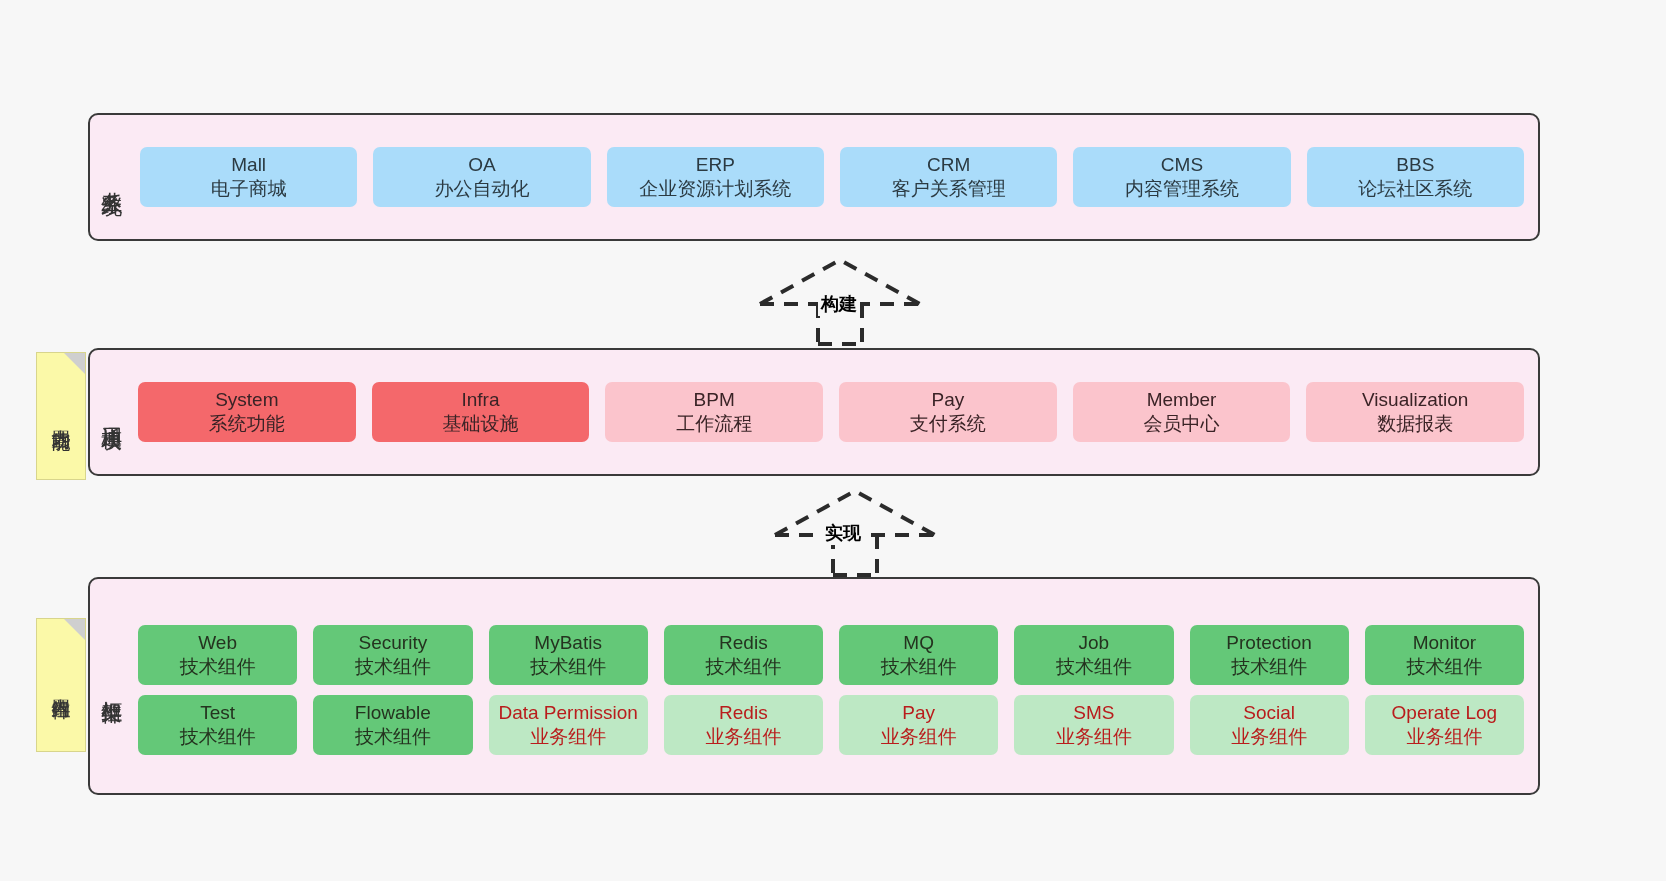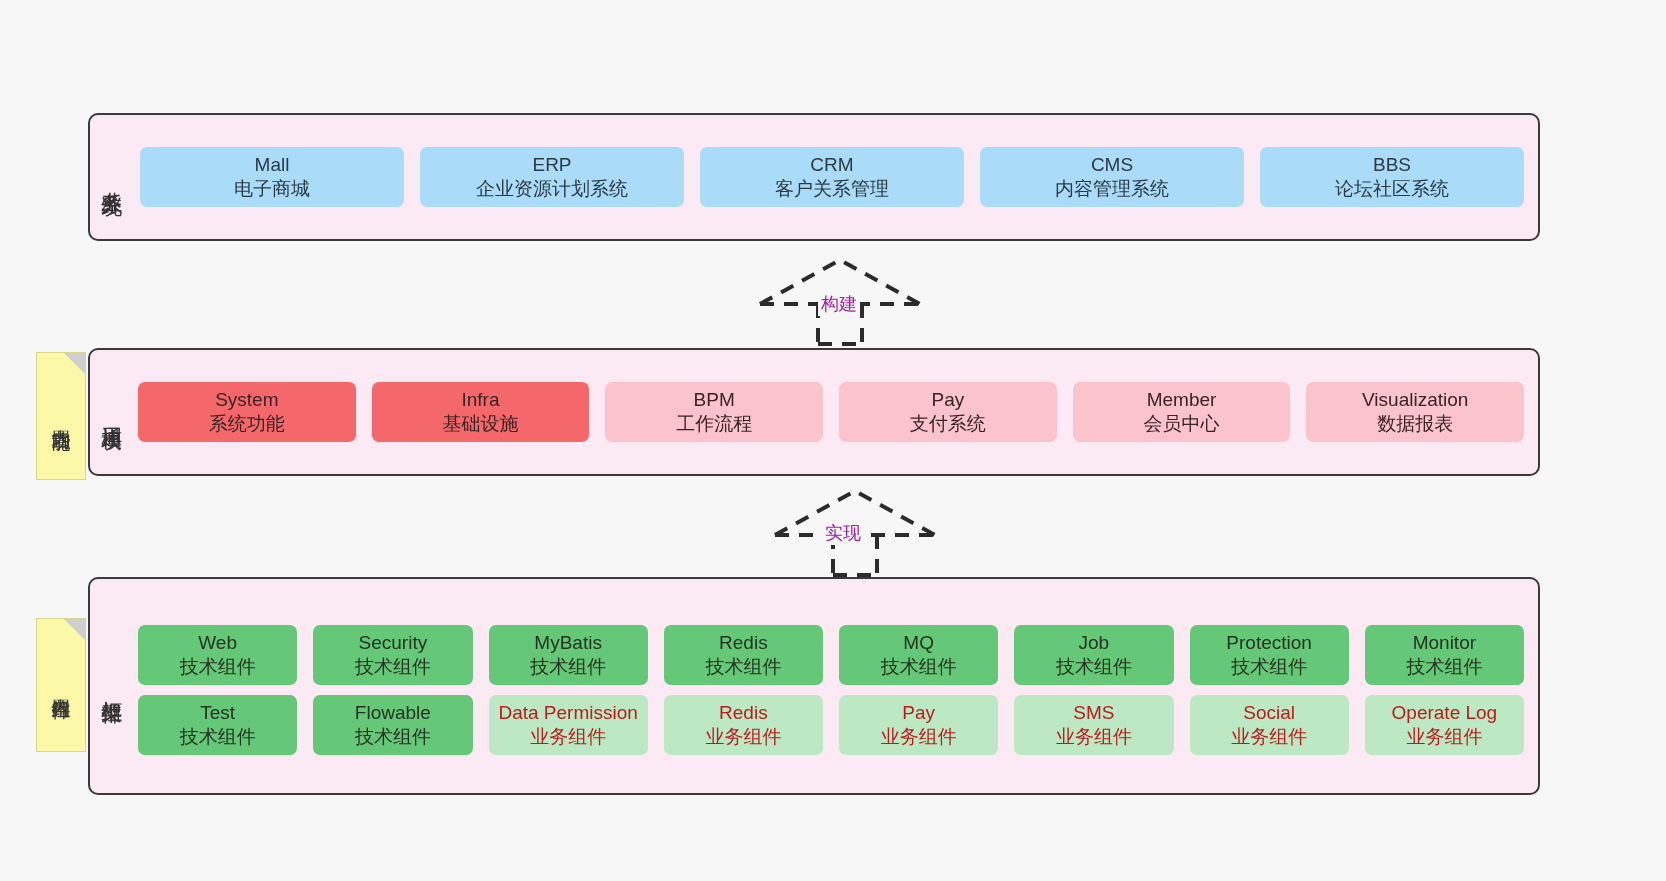--- a/index.html
+++ b/index.html
@@ -121,43 +121,48 @@
     border-top: 21px solid #cfcfcf;
   }
   #note-functions  { left: 36px; top: 352px; height: 128px; }
   #note-components { left: 36px; top: 618px; height: 134px; }
 
   
   .arrow { position: absolute; }
   .arrow-label {
     position: absolute;
     font-size: 18px;
-    color: #a21caf;
+    color: #000000;
     background: #f7f7f7;
     padding: 0 3px;
     white-space: nowrap;
     user-select: none;
+    font-weight: bold;
   }
   #arrow-build  { left: 740px; top: 256px; width: 200px; height: 90px; }
   #arrow-build-label  { left: 818px; top: 292px; }
   #arrow-impl   { left: 755px; top: 487px; width: 200px; height: 90px; }
   #arrow-impl-label   { left: 822px; top: 521px; }
 </style>
 </head>
 <body>
 
 <div id="canvas">
 
   <div class="layer" id="layer-business">
     <div class="layer-label">业务系统</div>
     <div class="layer-body">
       <div class="row">
         <div class="cell c-blue">
           <span class="en">Mall</span>
           <span class="cn">电子商城</span>
+        </div>
+        <div class="cell c-blue">
+          <span class="en">OA</span>
+          <span class="cn">办公自动化</span>
         </div>
         <div class="cell c-blue">
           <span class="en">ERP</span>
           <span class="cn">企业资源计划系统</span>
         </div>
         <div class="cell c-blue">
           <span class="en">CRM</span>
           <span class="cn">客户关系管理</span>
         </div>
         <div class="cell c-blue">

